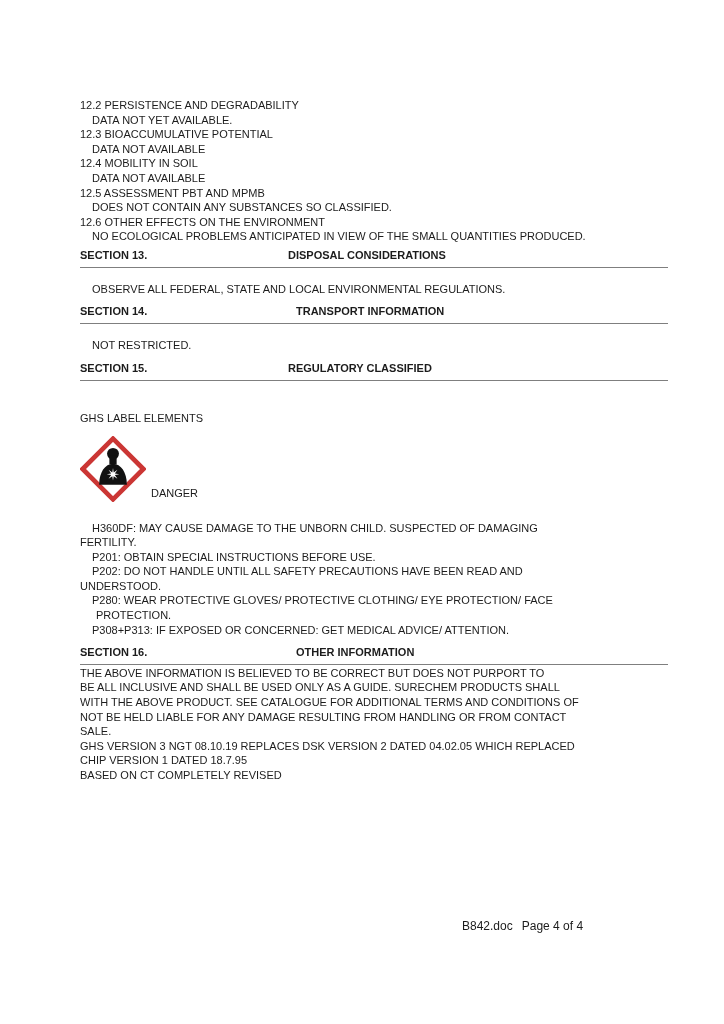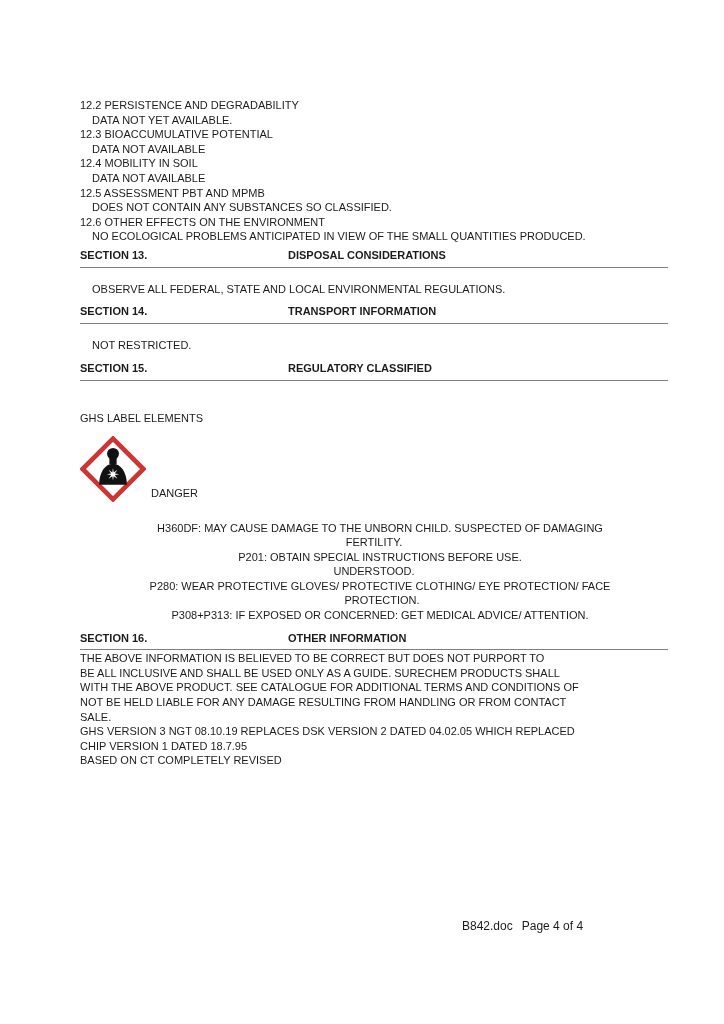--- a/index.html
+++ b/index.html
@@ -24,25 +24,25 @@
     display:flex;
     font-weight:bold;
     line-height:14.6px;
     padding-bottom:4px;
     border-bottom:1.5px solid #7f7f7f;
     white-space:nowrap;
     align-items:flex-end;
   }
   .sec-label{width:208px;flex:0 0 auto;}
   .mt4{margin-top:4px;}
-  .mt8{margin-top:8px;}
+  .mt8{margin-top:8px;gap:8px;}
   .mt9{margin-top:9px;}
   .mt12{margin-top:1px;}
   .mt14{margin-top:14px;}
-  .mt19{margin-top:19px;text-align:center;}
+  .mt19{margin-top:19px;}
   .mt30{margin-top:30px;}
   .picto-row{
     margin-top:10px;
     height:66px;
     display:flex;
     align-items:flex-end;
   }
   .picto{flex:0 0 auto;width:66px;height:66px;}
   .signal-word{
     margin-left:5px;
@@ -106,20 +106,21 @@
         </g>
         <polygon fill="#ffffff" points="50,48.5 51.1,55.2 56.7,51.3 52.8,56.9 59.5,58 52.8,59.1 56.7,64.7 51.1,60.8 50,67.5 48.9,60.8 43.3,64.7 47.2,59.1 40.5,58 47.2,56.9 43.3,51.3 48.9,55.2"></polygon>
       </svg>
       <span class="signal-word">DANGER</span>
     </div>
 
     <div class="mt19">
       <div class="line i1">H360DF: MAY CAUSE DAMAGE TO THE UNBORN CHILD. SUSPECTED OF DAMAGING</div>
       <div class="line">FERTILITY.</div>
       <div class="line i1">P201: OBTAIN SPECIAL INSTRUCTIONS BEFORE USE.</div>
+      <div class="line i1">P202: DO NOT HANDLE UNTIL ALL SAFETY PRECAUTIONS HAVE BEEN READ AND</div>
       <div class="line">UNDERSTOOD.</div>
       <div class="line i1">P280: WEAR PROTECTIVE GLOVES/ PROTECTIVE CLOTHING/ EYE PROTECTION/ FACE</div>
       <div class="line i2">PROTECTION.</div>
       <div class="line i1">P308+P313: IF EXPOSED OR CONCERNED: GET MEDICAL ADVICE/ ATTENTION.</div>
     </div>
 
     <div class="sec-header mt8">
       <span class="sec-label">SECTION 16.</span>
       <span class="sec-title">OTHER INFORMATION</span>
     </div>

